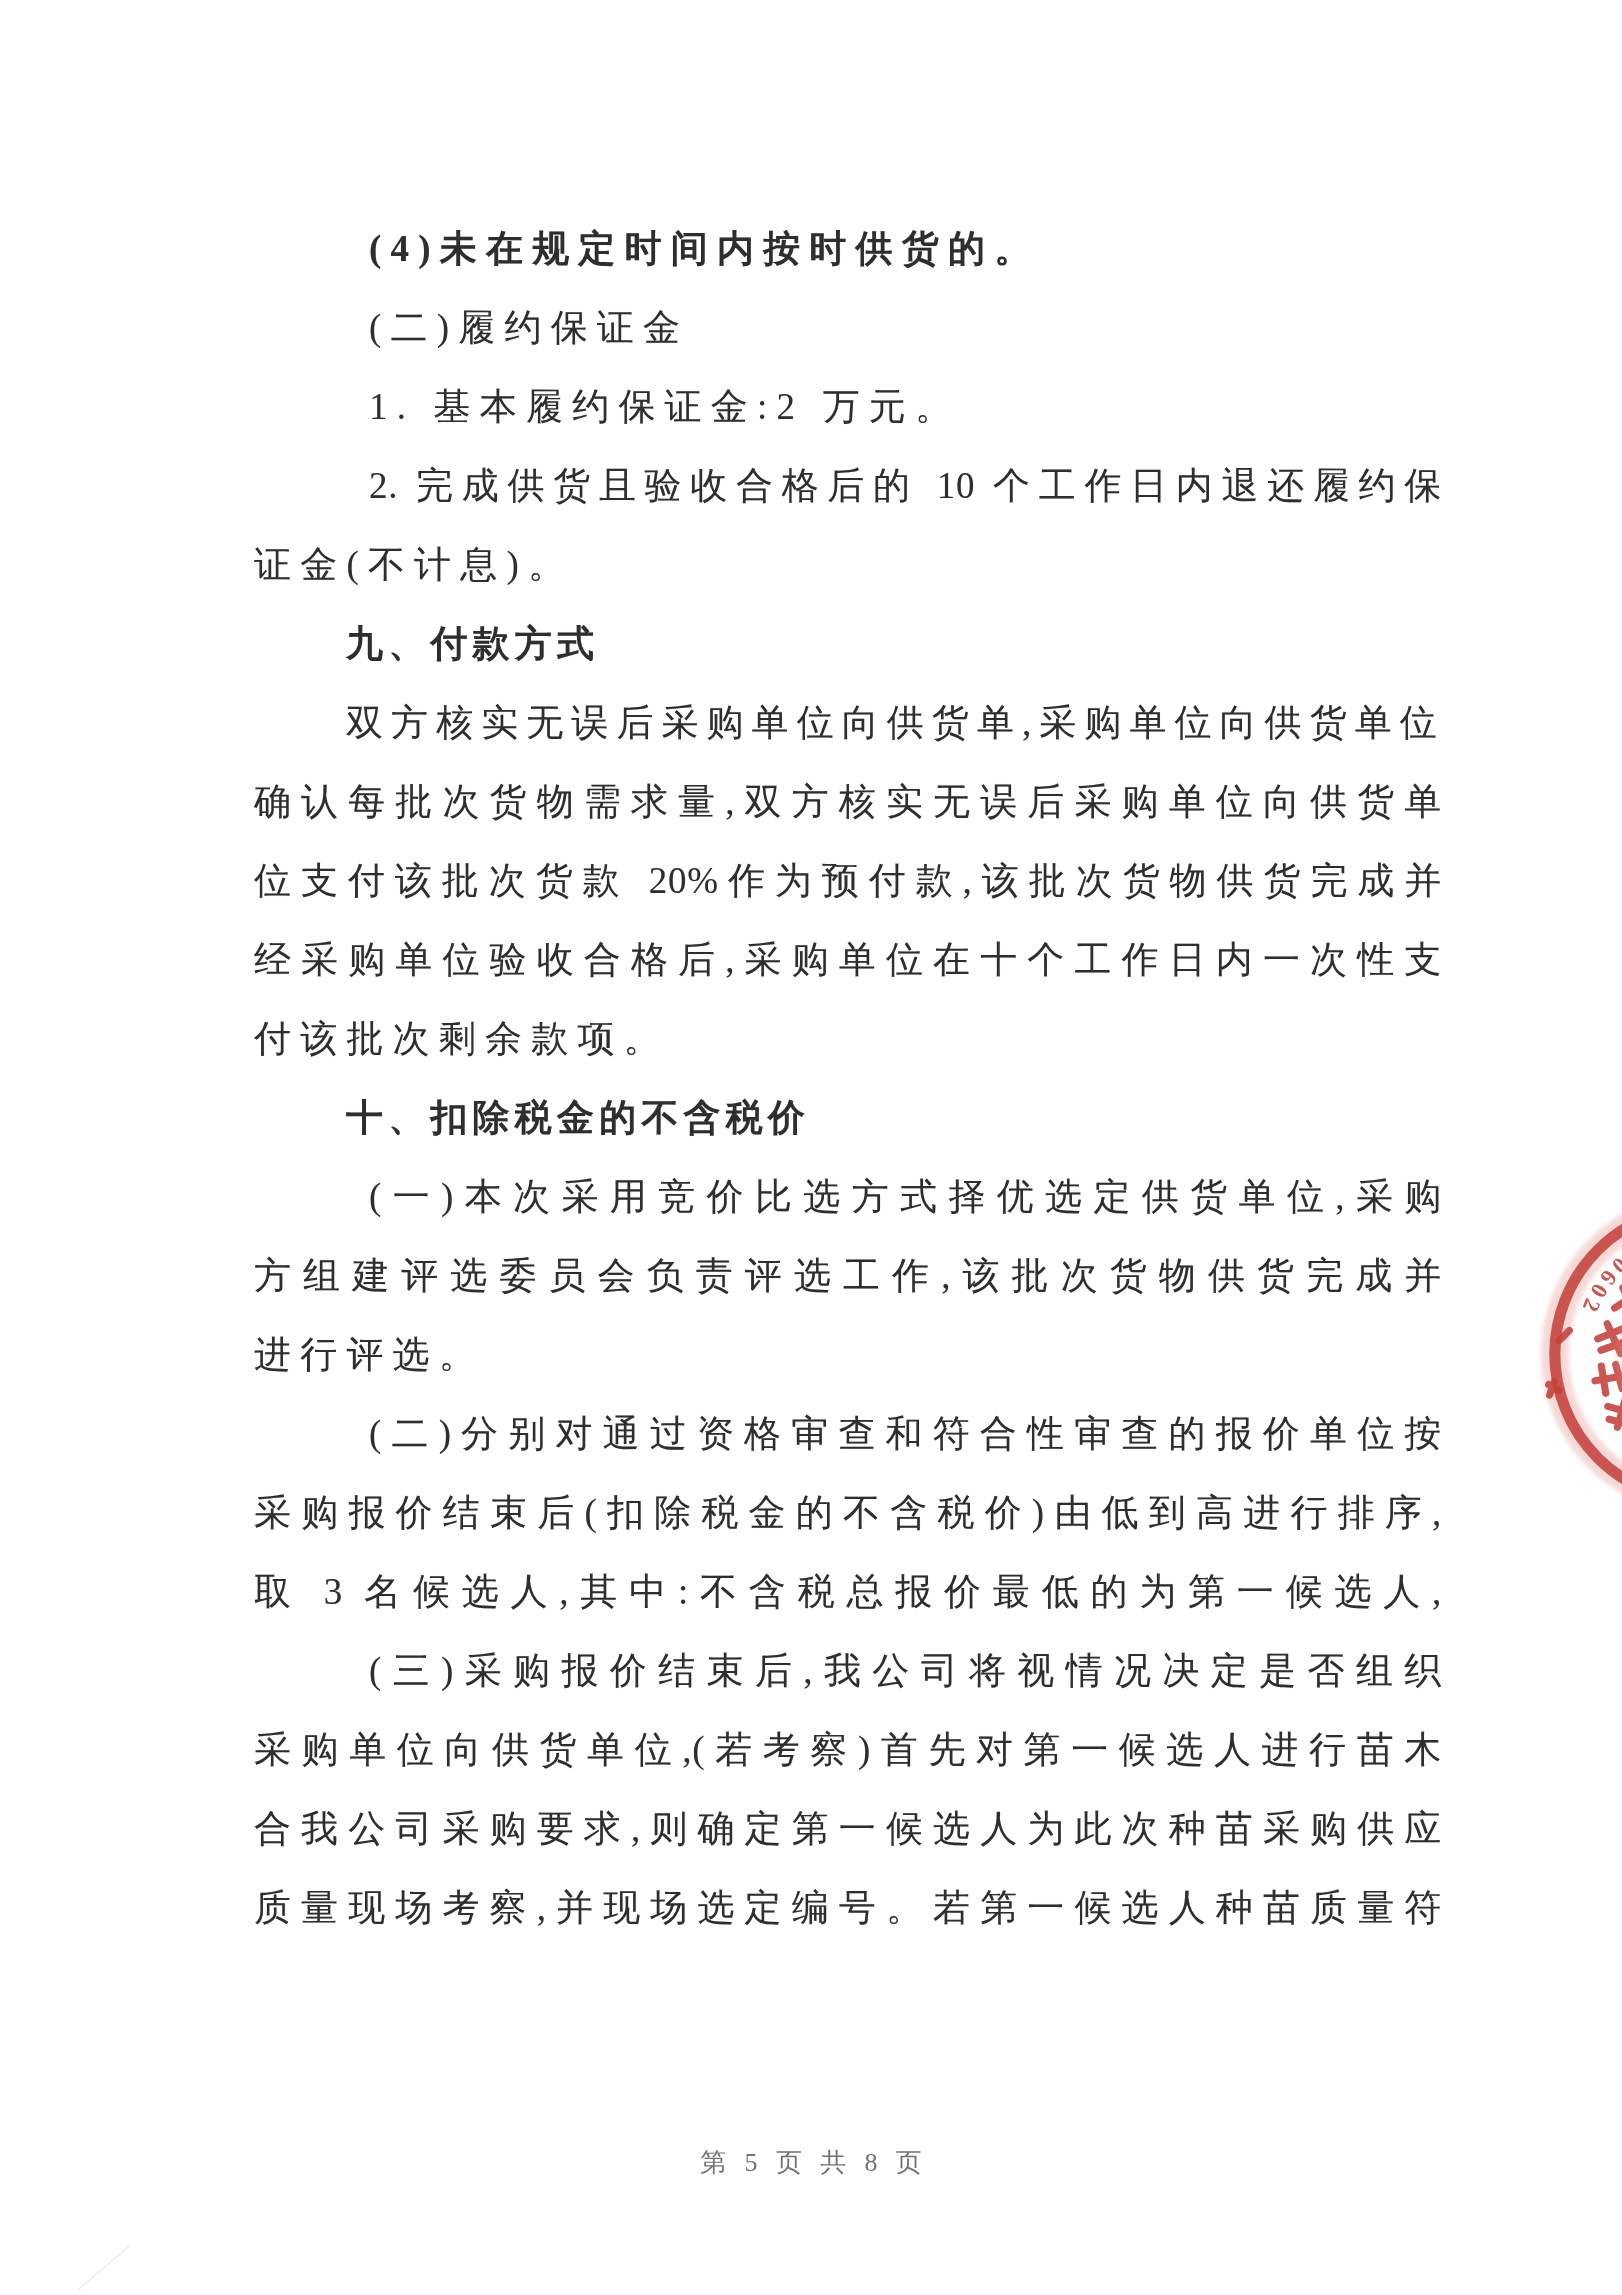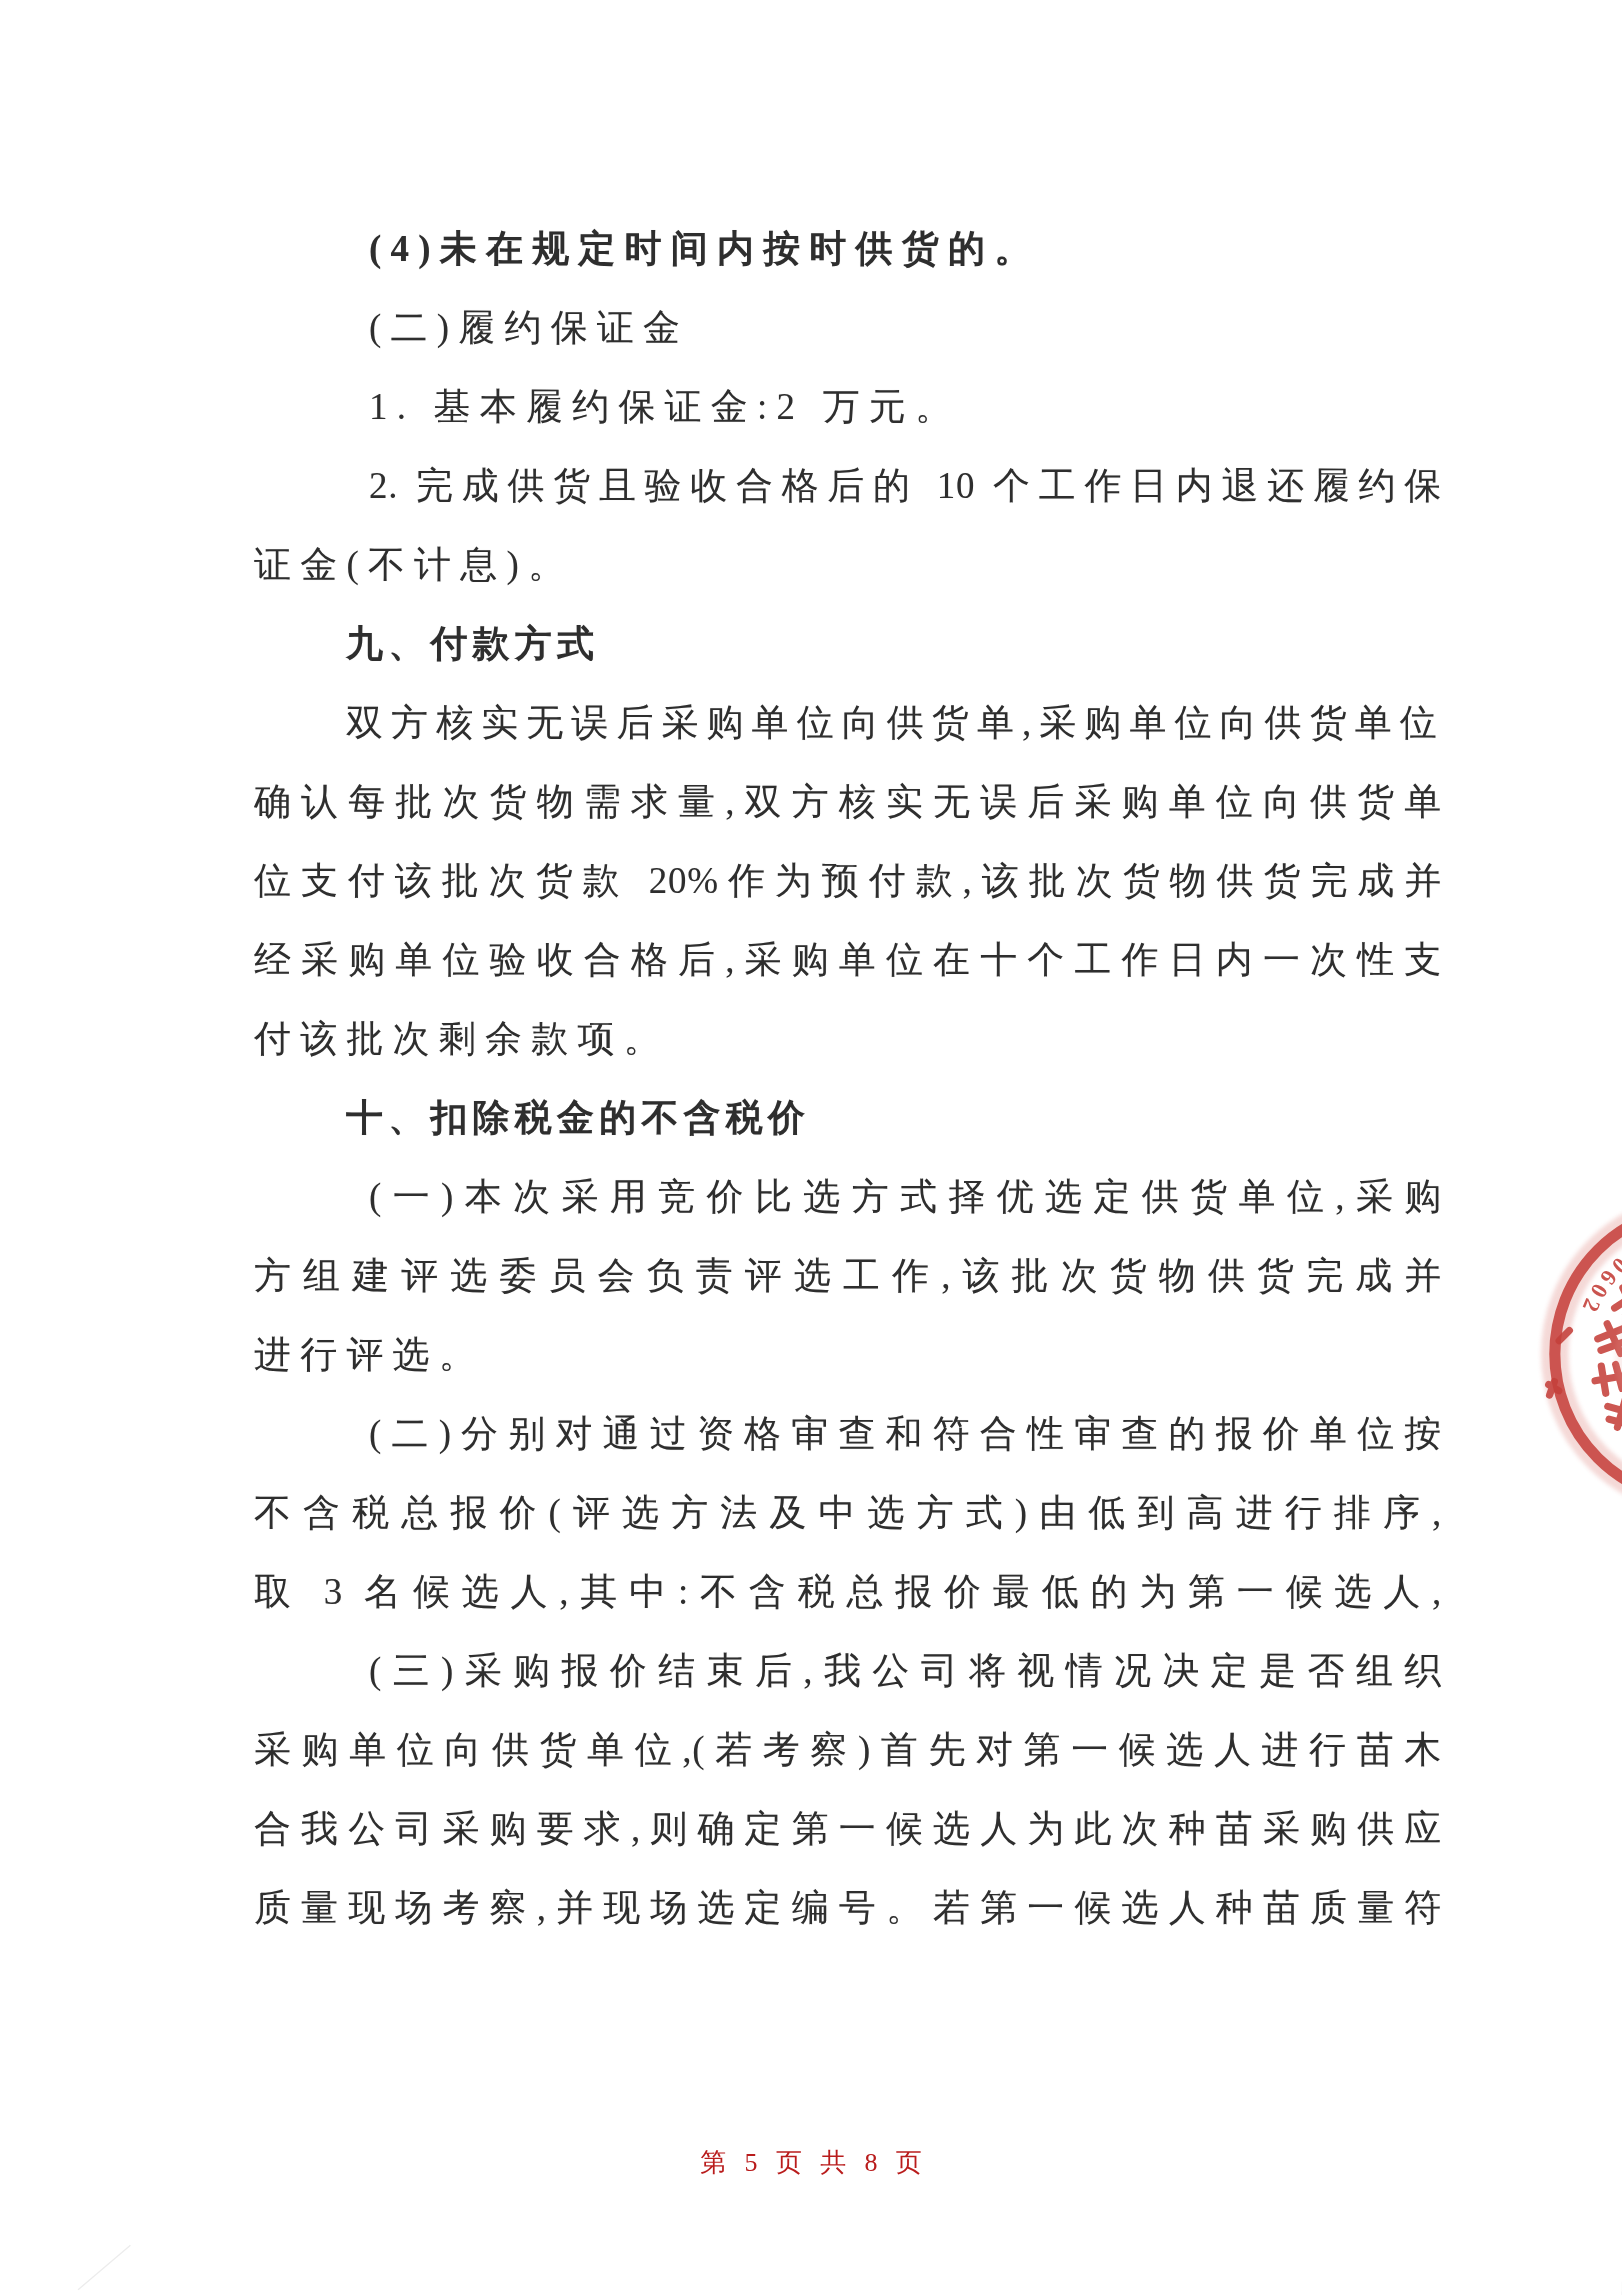--- a/index.html
+++ b/index.html
@@ -33,21 +33,21 @@
   }
   .line.bold{font-weight:700;}
   .line.indent-head{text-indent:92px;letter-spacing:5.2px;}
   .line.indent-sub{text-indent:115px;}
   .footer{
     position:absolute;
     top:2145px;left:782px;
     transform:translateX(-50%);
     font-size:26px;
     letter-spacing:5.9px;
-    color:#b91c1c;
+    color:#737373;
     white-space:nowrap;
   }
   .seal{
     position:absolute;
     left:1492px;top:1197px;
     width:131px;height:314px;
     overflow:hidden;
   }
   .artifact-overlay{
     position:absolute;left:0;top:0;
@@ -70,21 +70,21 @@
       <div class="line justify indent-head">双方核实无误后采购单位向供货单,采购单位向供货单位</div>
       <div class="line justify">确认每批次货物需求量,双方核实无误后采购单位向供货单</div>
       <div class="line justify">位支付该批次货款 20%作为预付款,该批次货物供货完成并</div>
       <div class="line justify">经采购单位验收合格后,采购单位在十个工作日内一次性支</div>
       <div class="line">付该批次剩余款项。</div>
       <div class="line bold indent-head">十、扣除税金的不含税价</div>
       <div class="line justify indent-sub">(一)本次采用竞价比选方式择优选定供货单位,采购</div>
       <div class="line justify">方组建评选委员会负责评选工作,该批次货物供货完成并</div>
       <div class="line">进行评选。</div>
       <div class="line justify indent-sub">(二)分别对通过资格审查和符合性审查的报价单位按</div>
-      <div class="line justify">不含税总报价(评选方法及中选方式)由低到高进行排序,</div>
+      <div class="line justify">采购报价结束后(扣除税金的不含税价)由低到高进行排序,</div>
       <div class="line justify">取 3 名候选人,其中:不含税总报价最低的为第一候选人,</div>
       <div class="line justify indent-sub">(三)采购报价结束后,我公司将视情况决定是否组织</div>
       <div class="line justify">采购单位向供货单位,(若考察)首先对第一候选人进行苗木</div>
       <div class="line justify">合我公司采购要求,则确定第一候选人为此次种苗采购供应</div>
       <div class="line justify">质量现场考察,并现场选定编号。若第一候选人种苗质量符</div>
     </div>
 
   <div class="footer">第 5 页 共 8 页</div>
 
   <svg class="seal" viewBox="0 0 200 480">

